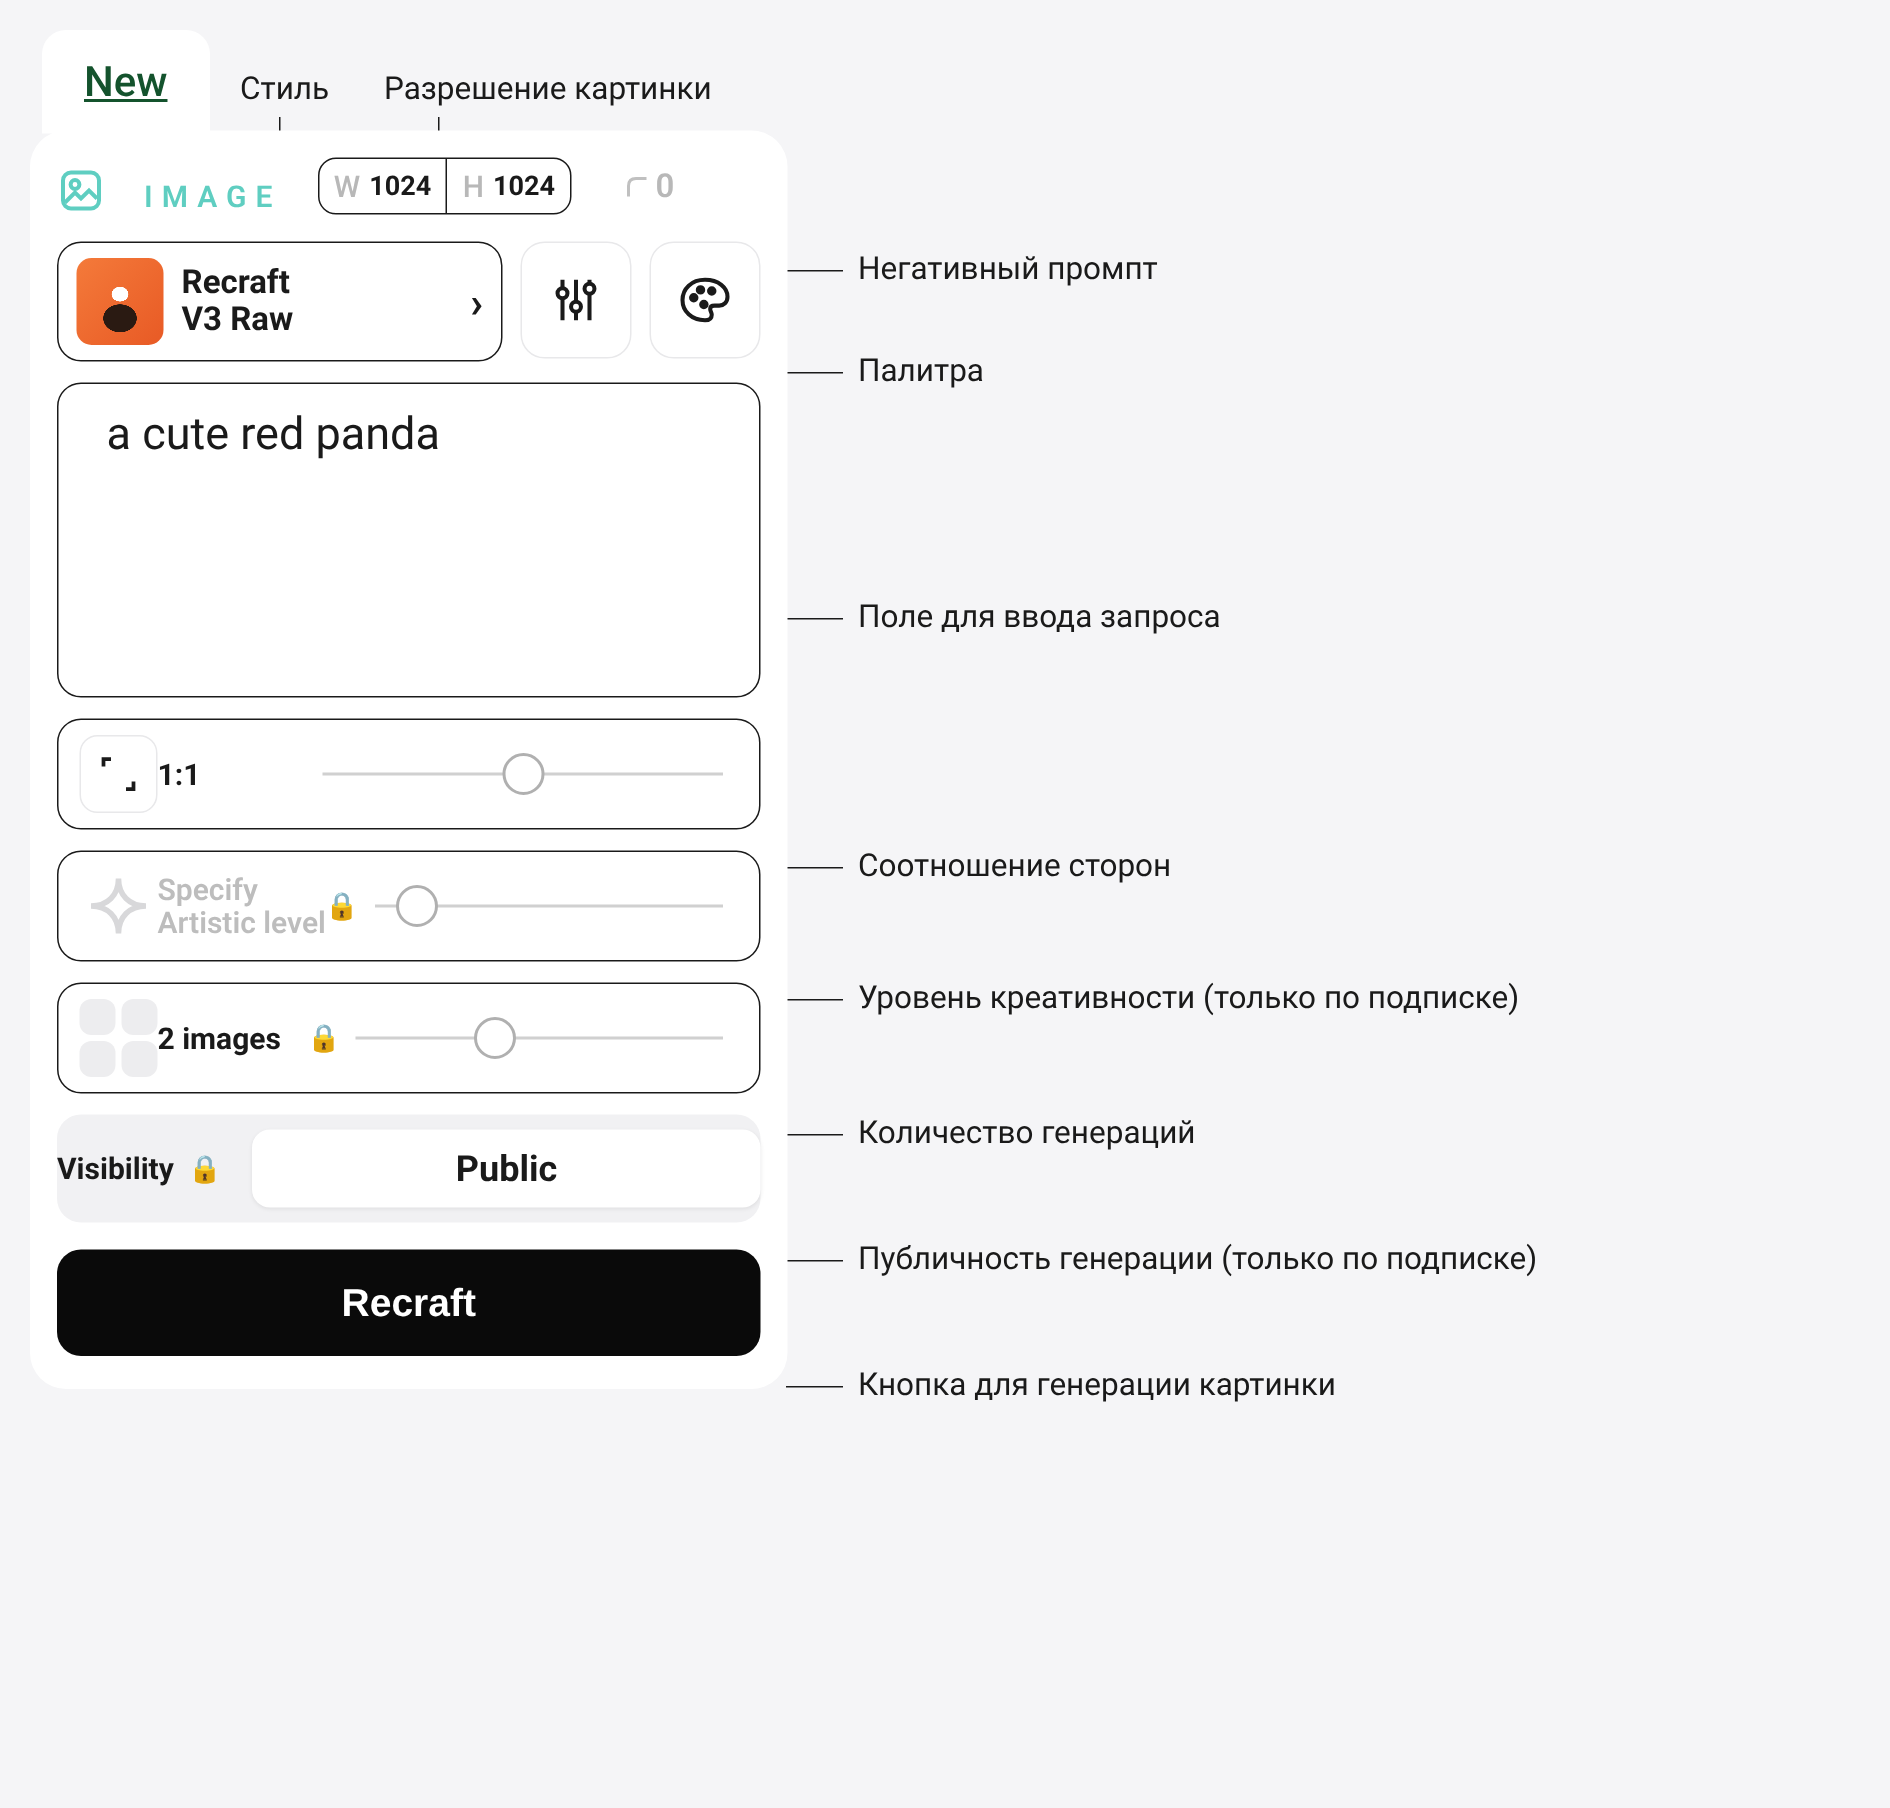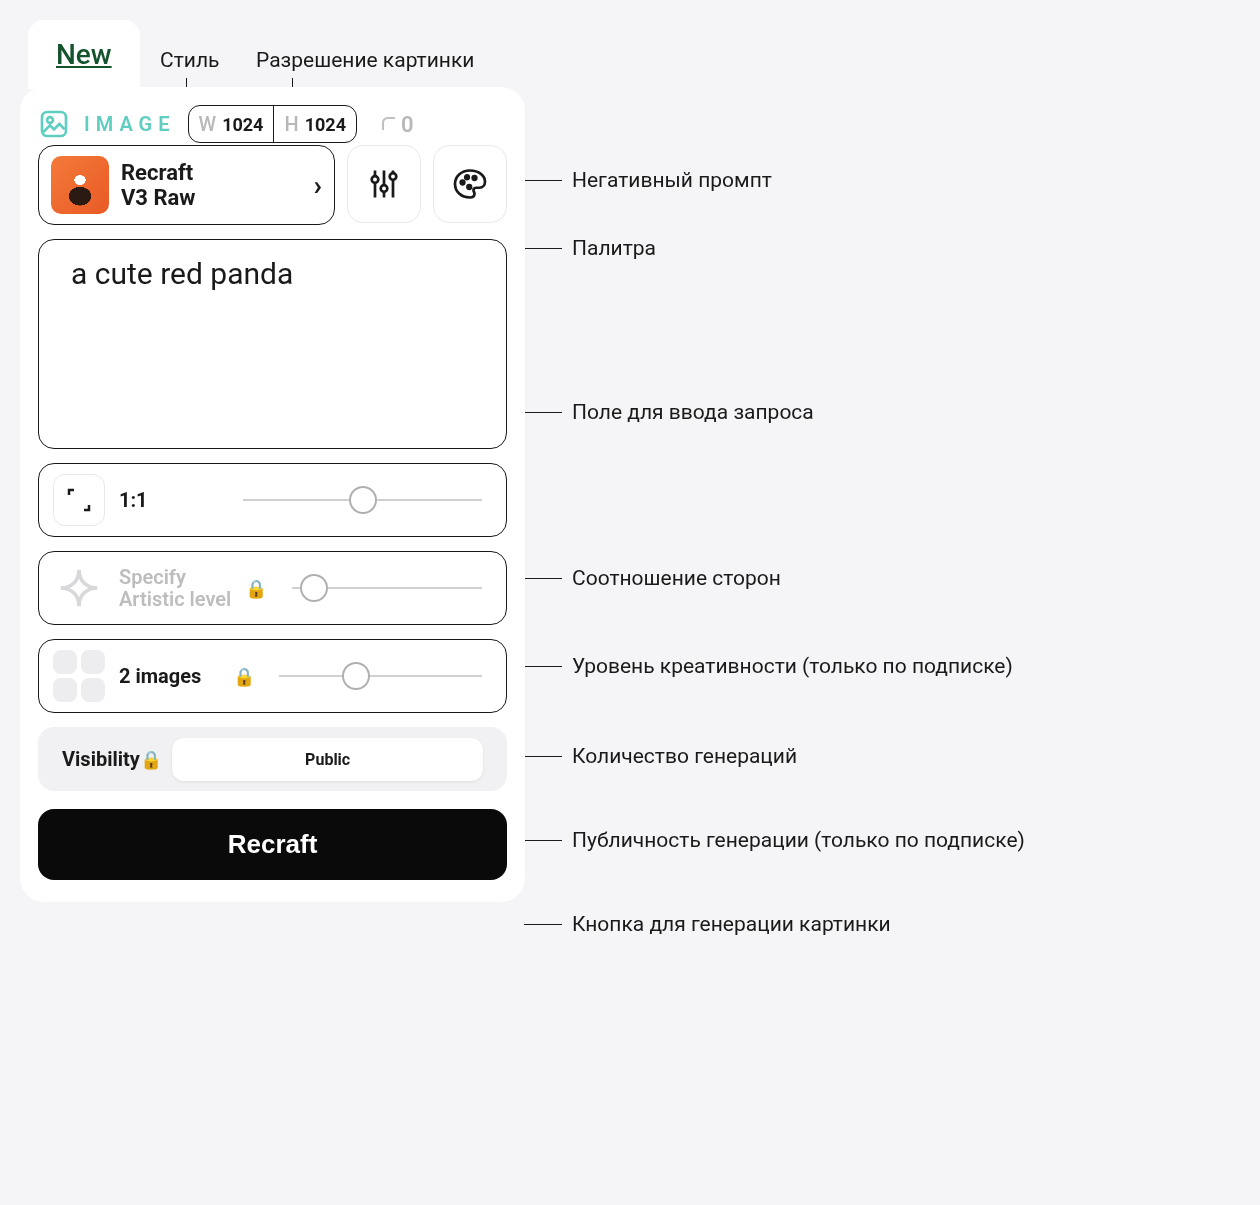--- a/index.html
+++ b/index.html
@@ -28,23 +28,23 @@
       background: #fff;
       border-radius: 24px;
       width: 505px;
       padding: 18px 18px 22px 18px;
       margin-top: -2px;
       position: relative;
       z-index: 1;
     }
     .top-row {
       display: flex;
-      align-items: center;
-      gap: 10px;
-      margin-bottom: 2px;
+      align-items: flex-end;
+      gap: 22px;
+      margin-bottom: 18px;
     }
     .image-icon {
       width: 32px;
       height: 32px;
       color: #5fcec1;
     }
     .image-label {
       color: #5fcec1;
       font-size: 20px;
       font-weight: 600;
@@ -143,21 +143,20 @@
       font-size: 30px;
       color: #1a1a1a;
       margin-bottom: 14px;
     }
     .control-row {
       border: 1.5px solid #1a1a1a;
       border-radius: 16px;
       padding: 10px 14px;
       display: flex;
       align-items: center;
-      gap: 14px;
       margin-bottom: 14px;
       min-height: 72px;
     }
     .ctrl-icon {
       width: 52px;
       height: 52px;
       border: 1.5px solid #e8e8ea;
       border-radius: 12px;
       display: flex;
       align-items: center;
@@ -187,40 +186,41 @@
       border: 2px solid #b0b0b0;
       border-radius: 50%;
       background: #fff;
       position: absolute;
       top: 50%;
       transform: translate(-50%, -50%);
     }
     .visibility-row {
       background: #f1f1f3;
       border-radius: 16px;
-      padding: 10px 24px;
-      display: flex;
-      align-items: center;
+      padding: 10px 0;
+      display: flex;
+      align-items: center;
+      gap: 10px;
       margin-bottom: 18px;
       min-height: 64px;
     }
     .vis-label { font-size: 20px; font-weight: 700; color: #1a1a1a; }
     .toggle {
       flex: 1;
       display: flex;
       background: transparent;
       border-radius: 12px;
       position: relative;
       margin-left: 10px;
     }
     .toggle-opt {
       flex: 1;
       text-align: center;
       padding: 12px 0;
-      font-size: 16px;
+      font-size: 24px;
       font-weight: 700;
       border-radius: 12px;
       cursor: pointer;
     }
     .toggle-opt.active { background: #fff; color: #1a1a1a; box-shadow: 0 1px 3px rgba(0,0,0,0.08);}
     .toggle-opt.inactive { color: #a8a8a8; }
     .generate-btn {
       width: 100%;
       background: #0a0a0a;
       color: #fff;

